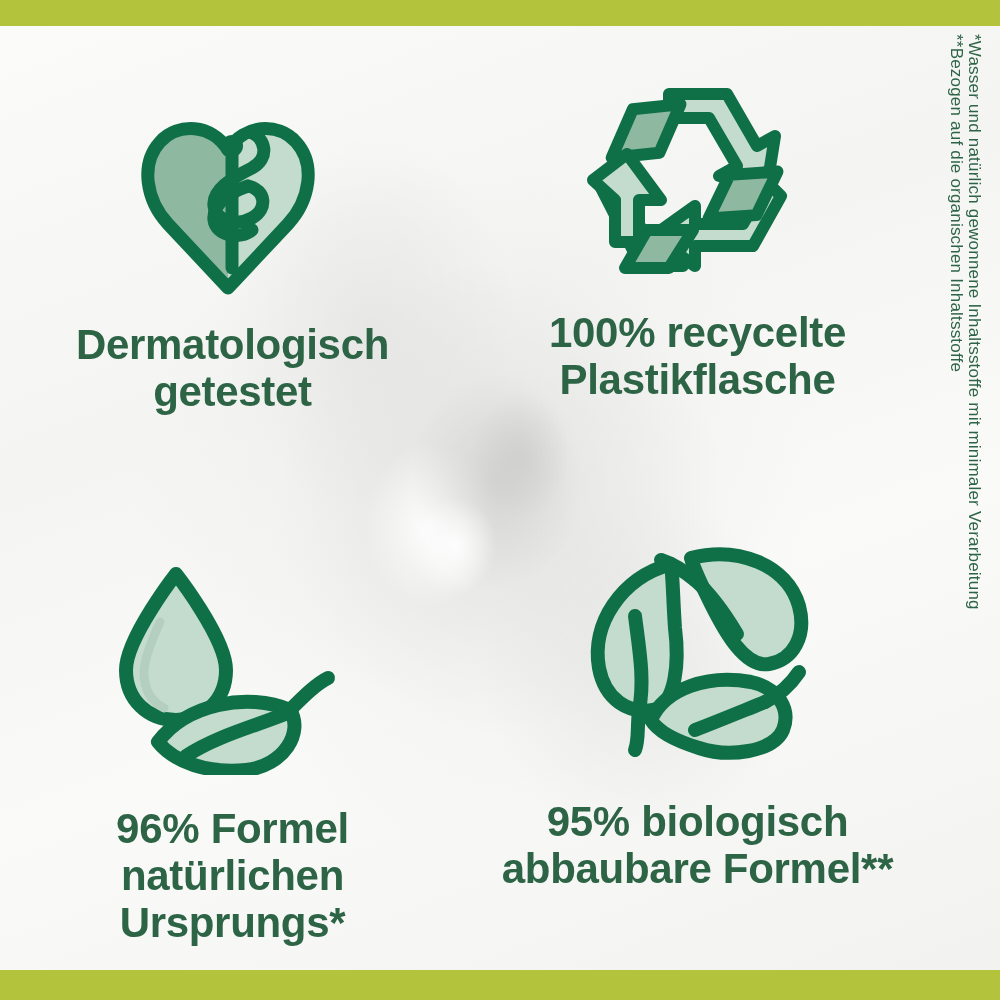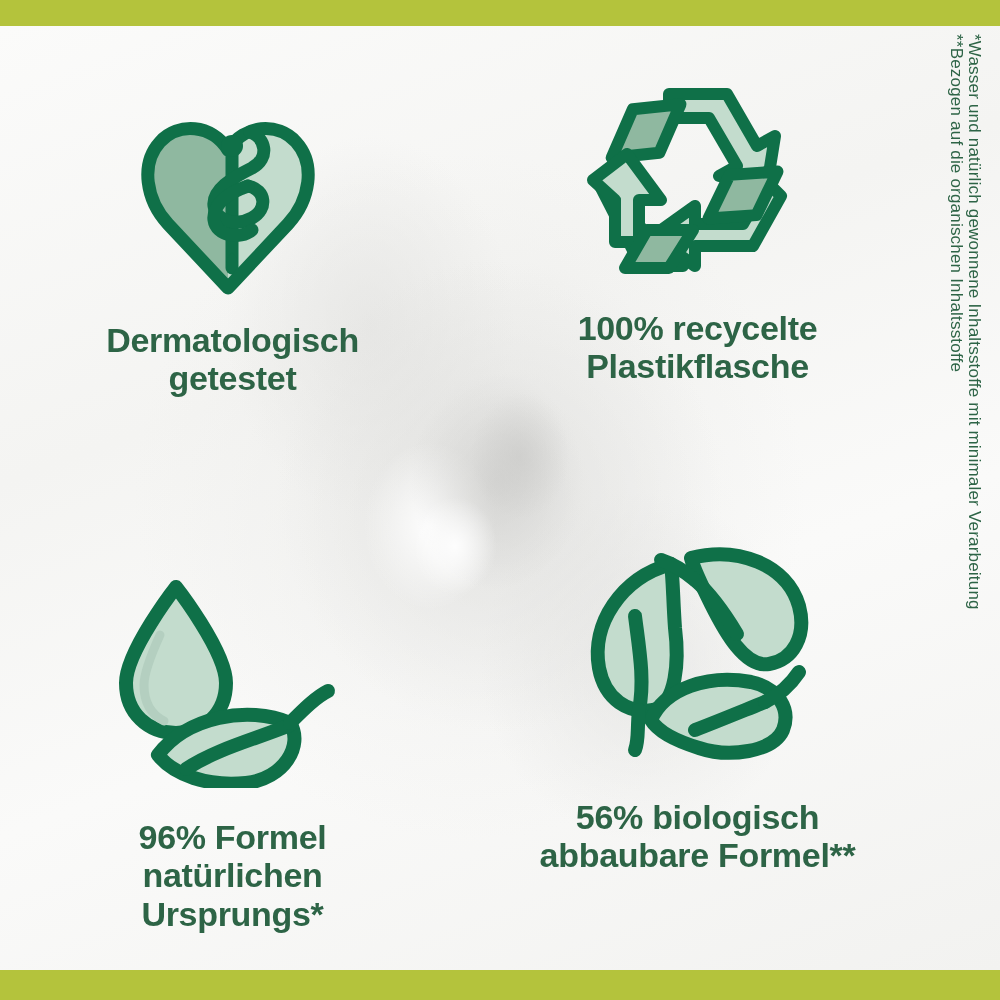--- a/index.html
+++ b/index.html
@@ -83,21 +83,21 @@
     display: block;
     line-height: 0;
   }
 
   .caption {
     margin-top: 14px;
     text-align: center;
     color: #2d6446;
     font-family: "Liberation Sans", sans-serif;
     font-weight: bold;
-    font-size: 34px;
+    font-size: 42px;
     line-height: 1.12;
     letter-spacing: -0.3px;
     white-space: pre-line;
   }
   .cell-bl .caption { margin-top: 22px; }
   .cell-br .caption { margin-top: 26px; }
 
   
   .footnotes {
     position: absolute;
@@ -224,21 +224,21 @@
             <path d="M66 178 C64 196 66 208 62 218"></path>
 
             <path d="M164 102 C152 82 138 62 122 48"></path>
             <path d="M122 48 C110 38 100 32 88 28"></path>
 
             <path d="M122 198 C148 188 172 178 192 170"></path>
             <path d="M192 170 C208 162 218 152 226 140"></path>
           </g>
         </svg>
       </span>
-      <div class="caption">56% biologisch
+      <div class="caption">95% biologisch
 abbaubare Formel**</div>
     </div>
 
   </div>
 
   <div class="footnotes">
     <span class="footnote footnote-1">*Wasser und natürlich gewonnene Inhaltsstoffe mit minimaler Verarbeitung</span>
     <span class="footnote footnote-2">**Bezogen auf die organischen Inhaltsstoffe</span>
   </div>
 

